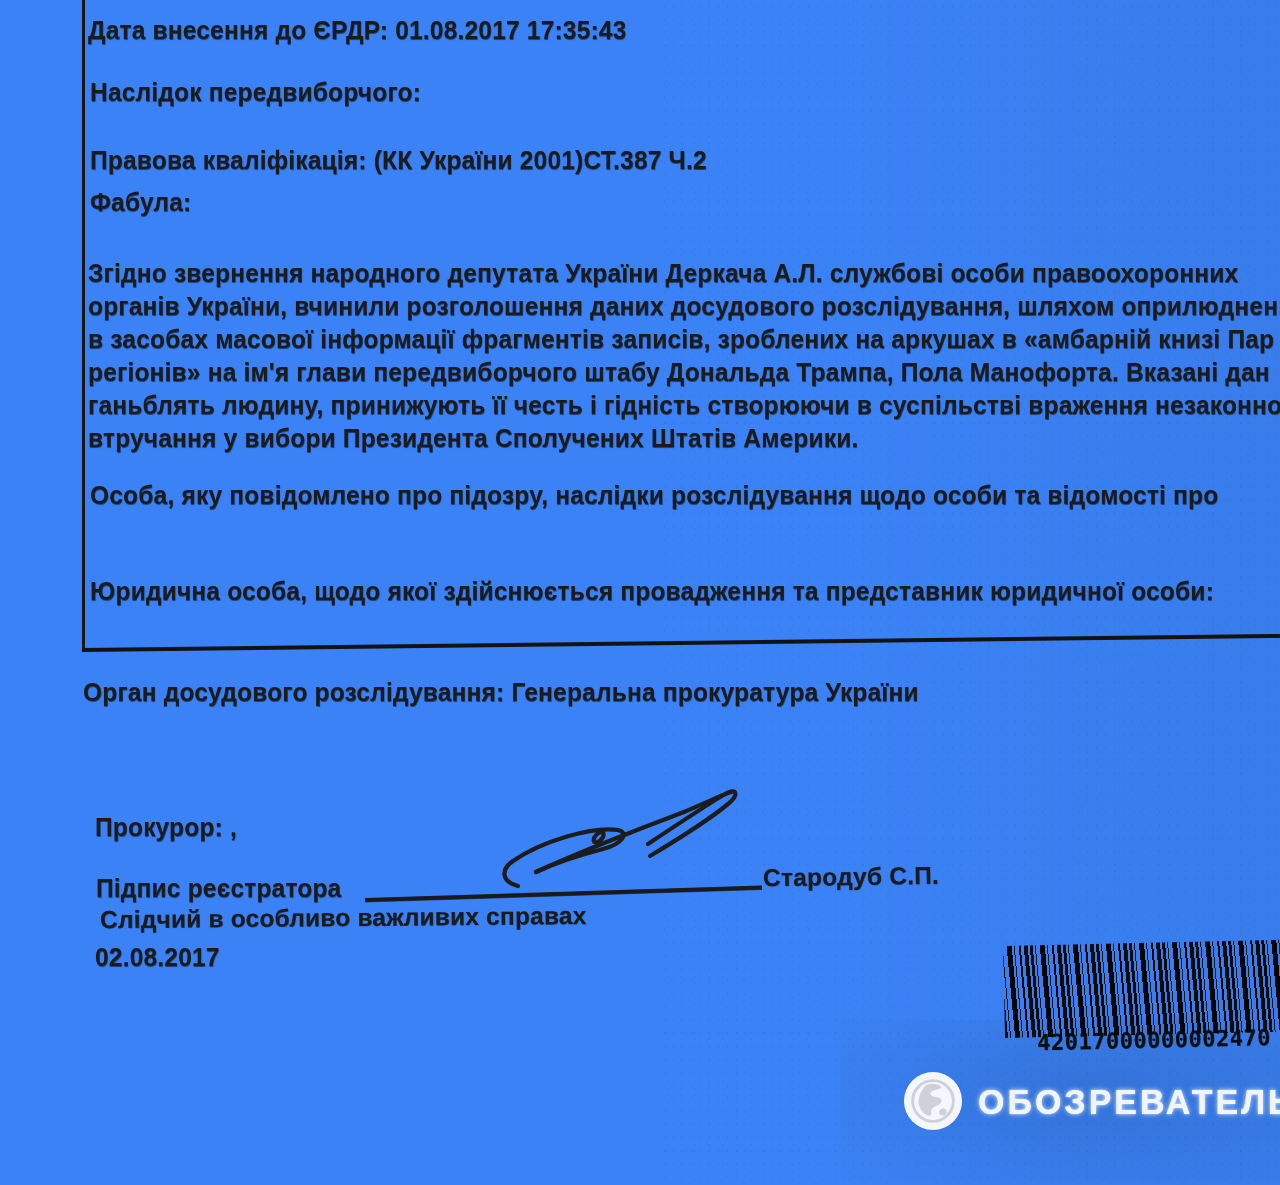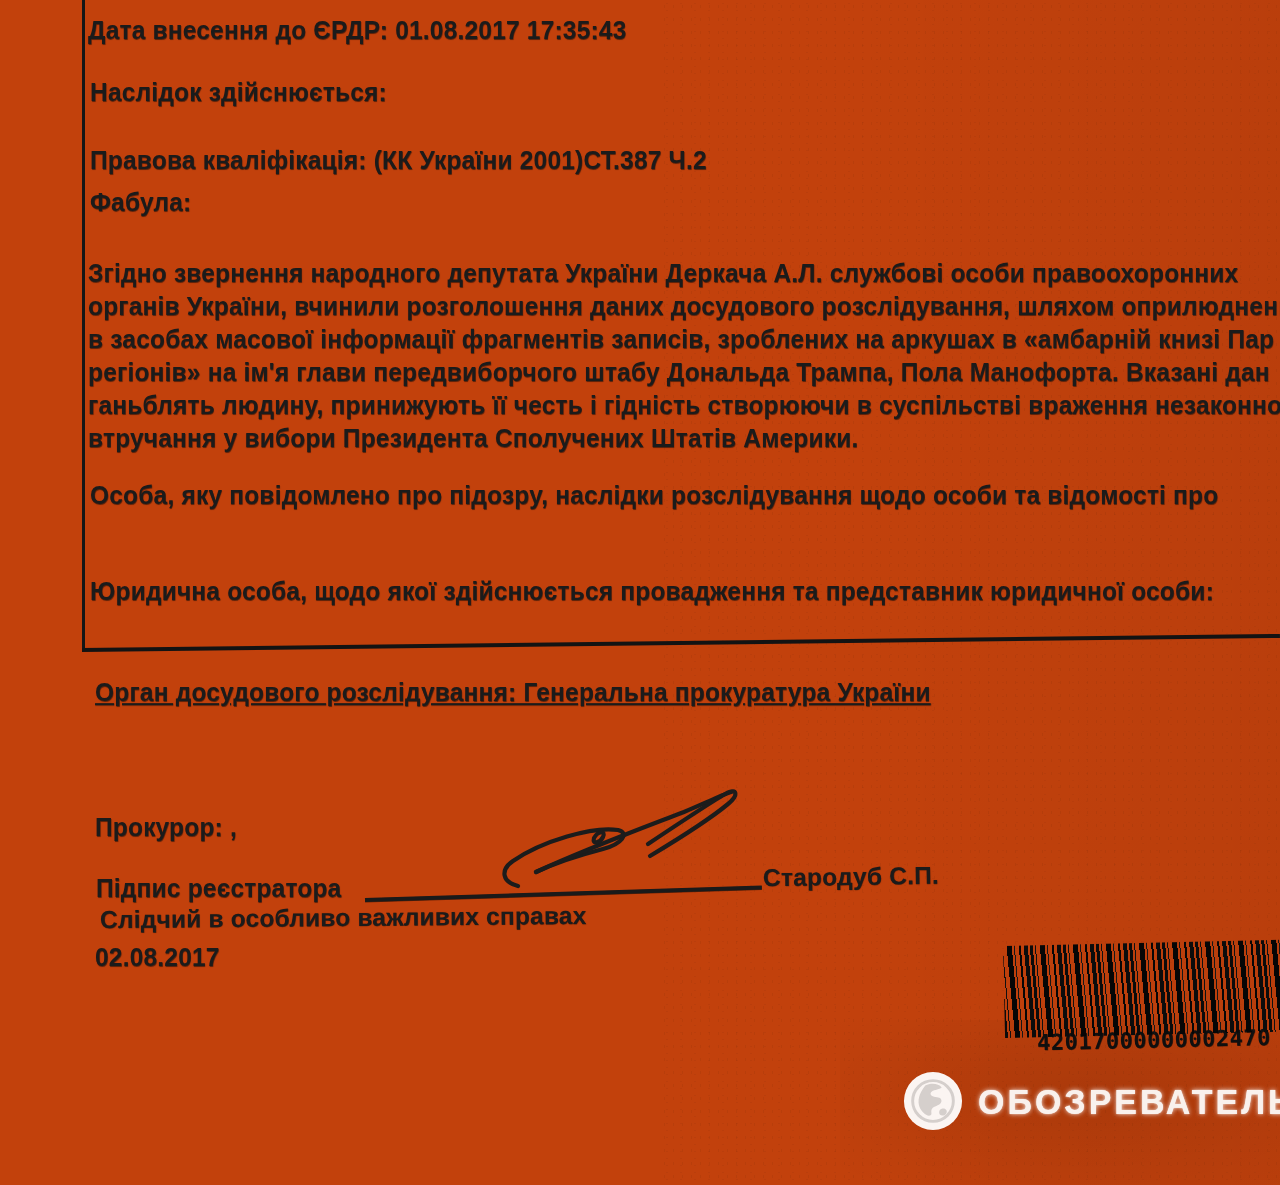--- a/index.html
+++ b/index.html
@@ -1,18 +1,18 @@
 <!DOCTYPE html>
 <html><head>
 <meta charset="utf-8">
 <style>
   html,body{margin:0;padding:0;background:#e8e8e8;}
   #page{
     position:relative;width:1280px;height:1185px;overflow:hidden;
-    background:#c2410c;
+    background:#3b82f6;
     font-family:"Liberation Sans",sans-serif;
     font-weight:700;color:#1b1b1b;
   }
   .ln{
     position:absolute;white-space:nowrap;font-size:24.5px;line-height:1.2;
     letter-spacing:0.2px;
     text-shadow:0.4px 0.4px 0.7px rgba(10,10,10,0.55);
     transform:scaleY(1.02);
   }
   .para .ln{position:static;display:block;}
@@ -81,40 +81,40 @@
 <body>
 
 <div id="page">
 
   <div class="noise-right"></div>
 
   <div class="border-left"></div>
   <div class="border-bottom"></div>
 
   <div class="ln" style="left:88px;top:16px;">Дата внесення до ЄРДР: 01.08.2017 17:35:43</div>
-  <div class="ln" style="left:90px;top:78px;">Наслідок здійснюється:</div>
+  <div class="ln" style="left:90px;top:78px;">Наслідок передвиборчого:</div>
   <div class="ln" style="left:90px;top:139px;margin-top:7px;">Правова кваліфікація: (КК України 2001)СТ.387 Ч.2</div>
   <div class="ln" style="left:90px;top:188px;">Фабула:</div>
 
   <div class="para" style="left:88px;top:259px;">
     <div class="ln">Згідно звернення народного депутата України Деркача А.Л. службові особи правоохоронних</div>
     <div class="ln">органів України, вчинили розголошення даних досудового розслідування, шляхом оприлюдненн</div>
     <div class="ln">в засобах масової інформації фрагментів записів, зроблених на аркушах в «амбарній книзі Пар</div>
     <div class="ln">регіонів» на ім'я глави передвиборчого штабу Дональда Трампа, Пола Манофорта. Вказані дан</div>
     <div class="ln">ганьблять людину, принижують її честь і гідність створюючи в суспільстві враження незаконного</div>
     <div class="ln">втручання у вибори Президента Сполучених Штатів Америки.</div>
   </div>
 
   <div class="para" style="left:90px;top:481px;">
     <div class="ln">Особа, яку повідомлено про підозру, наслідки розслідування щодо особи та відомості про</div>
   </div>
 
   <div class="ln" style="left:90px;top:577px;text-align:center;">Юридична особа, щодо якої здійснюється провадження та представник юридичної особи:</div>
 
-  <div class="ln" style="left:95px;top:678px;text-decoration:underline;">Орган досудового розслідування: Генеральна прокуратура України</div>
+  <div class="ln" style="left:83px;top:678px;">Орган досудового розслідування: Генеральна прокуратура України</div>
   <div class="ln" style="left:95px;top:813px;text-align:center;">Прокурор: ,</div>
 
   <svg class="signature" viewBox="0 0 248 112">
     <g fill="none" stroke="#1c1c1c" stroke-width="4.2" stroke-linecap="round">
       <path d="M20,100 C4,96 2,84 15,75 C44,55 95,40 120,44 C132,47 124,58 105,63 C82,69 55,78 38,86"></path>
       <path d="M38,86 C95,60 150,40 186,26 C205,18 224,9 233,6"></path>
       <path d="M150,58 C180,38 216,14 229,7 C239,2 241,9 230,18 C212,33 182,52 152,70"></path>
       <path d="M96,52 c4,-7 12,-8 9,-1 c-3,6 -11,8 -9,1"></path>
     </g>
   </svg>

